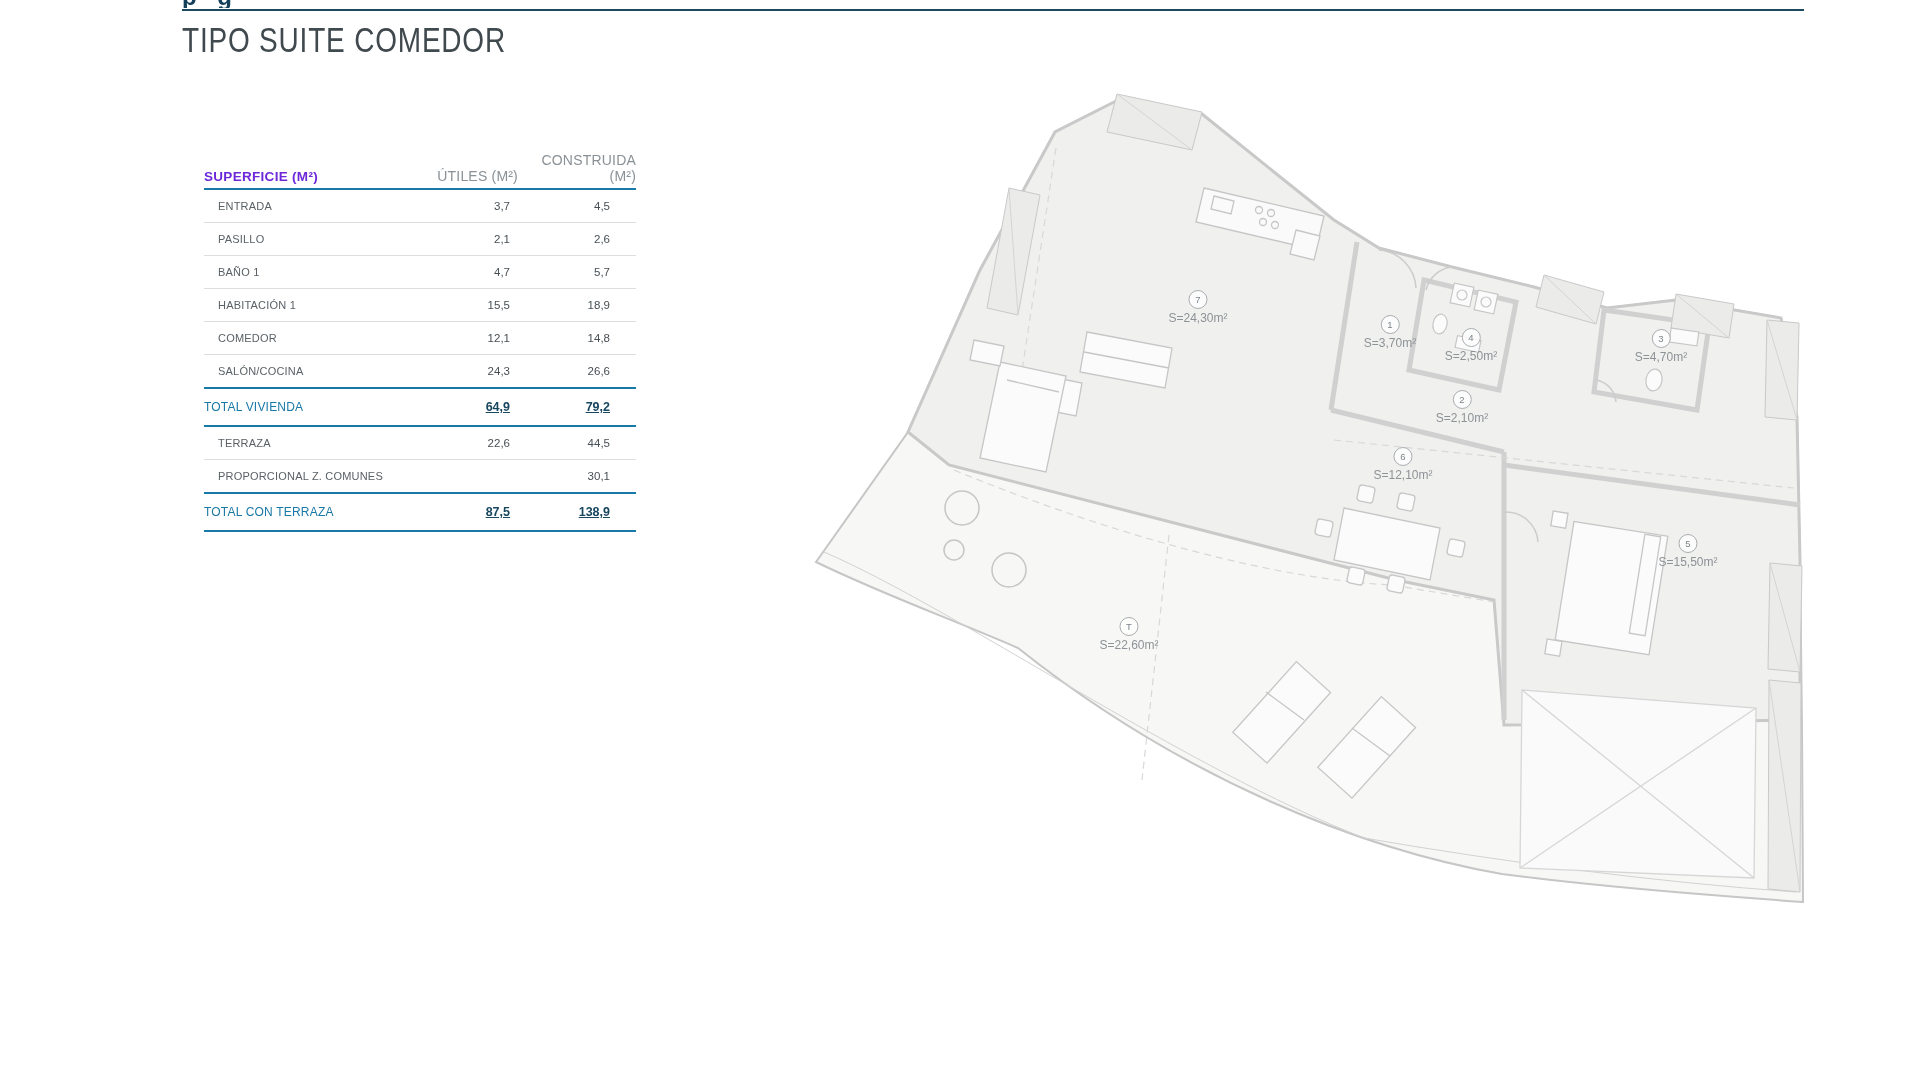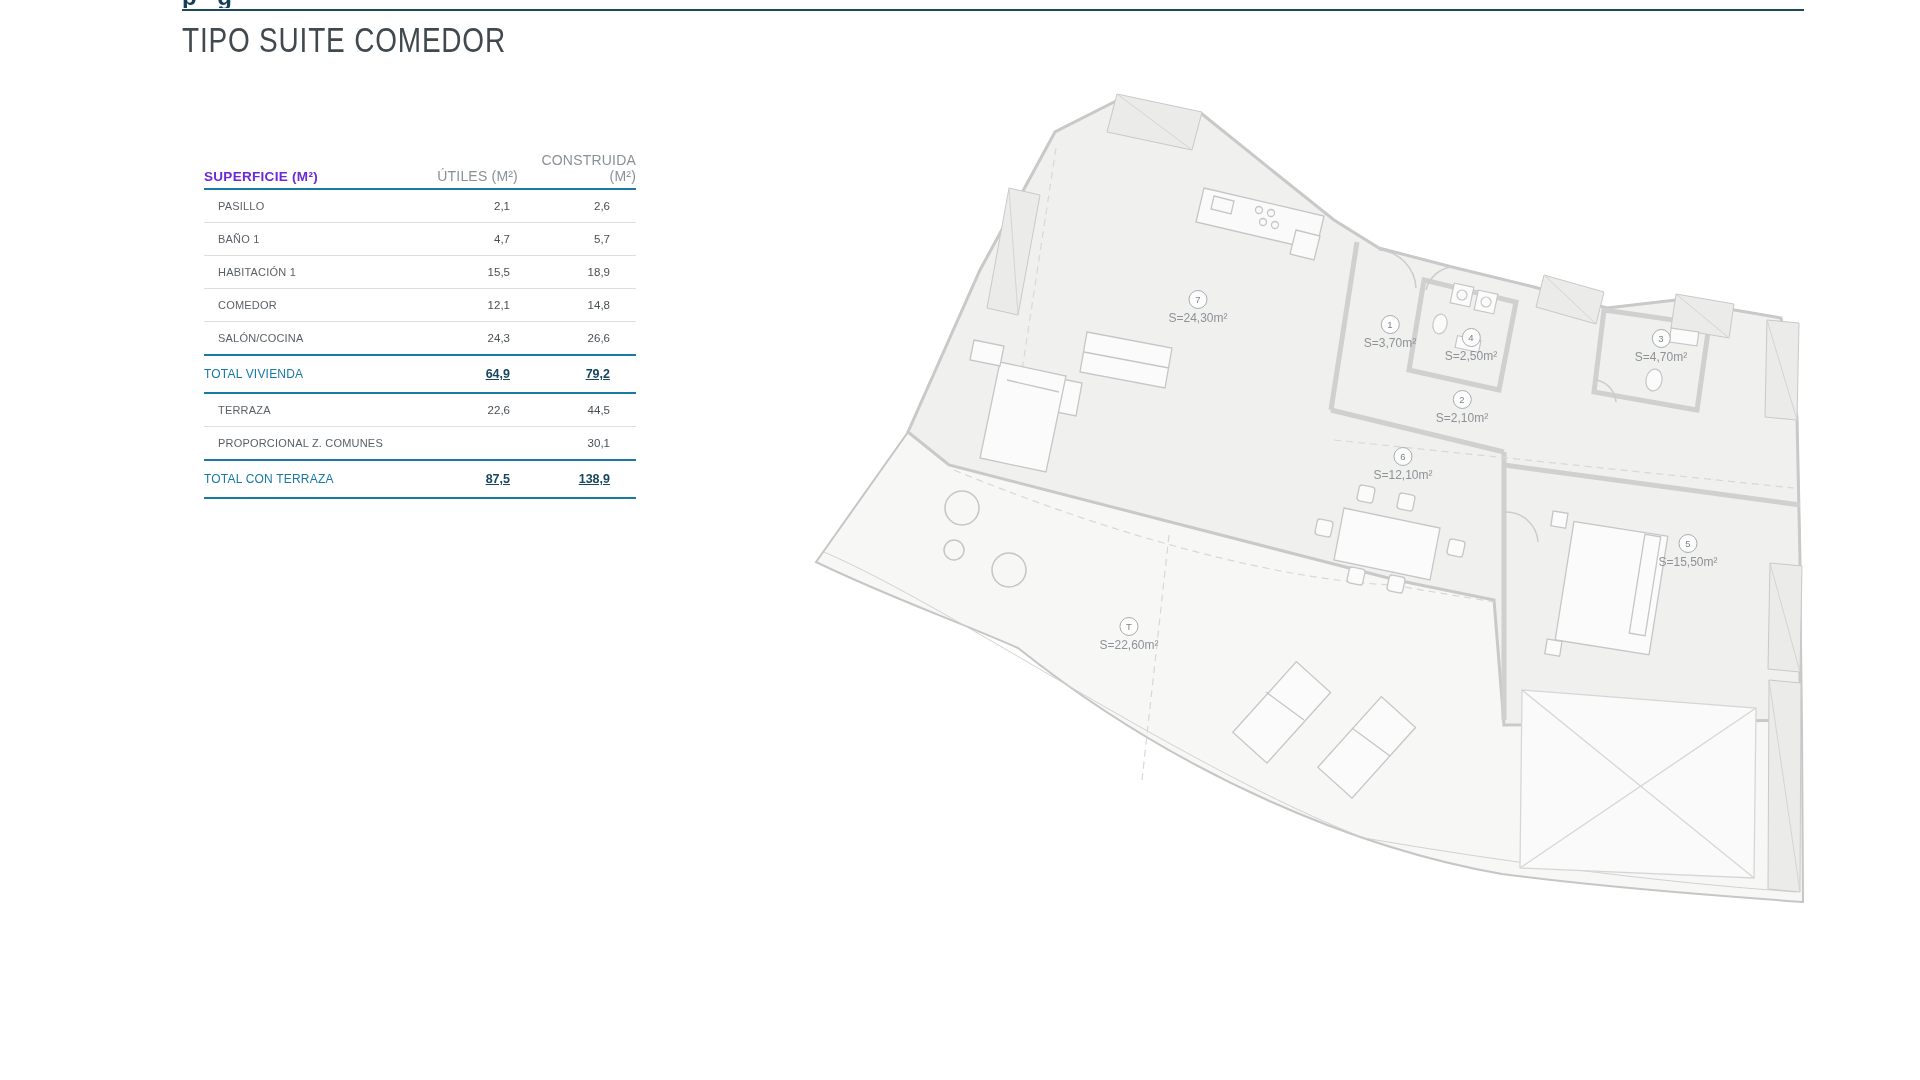--- a/index.html
+++ b/index.html
@@ -52,20 +52,25 @@
   <div class="page-title">TIPO SUITE COMEDOR</div>
 
   <div class="surface-table">
     <div class="t-head">
       <div class="h-label">SUPERFICIE (M²)</div>
       <div class="h-col">ÚTILES (M²)</div>
       <div class="h-col c3">CONSTRUIDA (M²)</div>
     </div>
     <div id="table-rows">
         <div class="row">
+          <span class="label">ENTRADA</span>
+          <span class="v">3,7</span>
+          <span class="v c3">4,5</span>
+        </div>
+        <div class="row">
           <span class="label">PASILLO</span>
           <span class="v">2,1</span>
           <span class="v c3">2,6</span>
         </div>
         <div class="row">
           <span class="label">BAÑO 1</span>
           <span class="v">4,7</span>
           <span class="v c3">5,7</span>
         </div>
         <div class="row">

